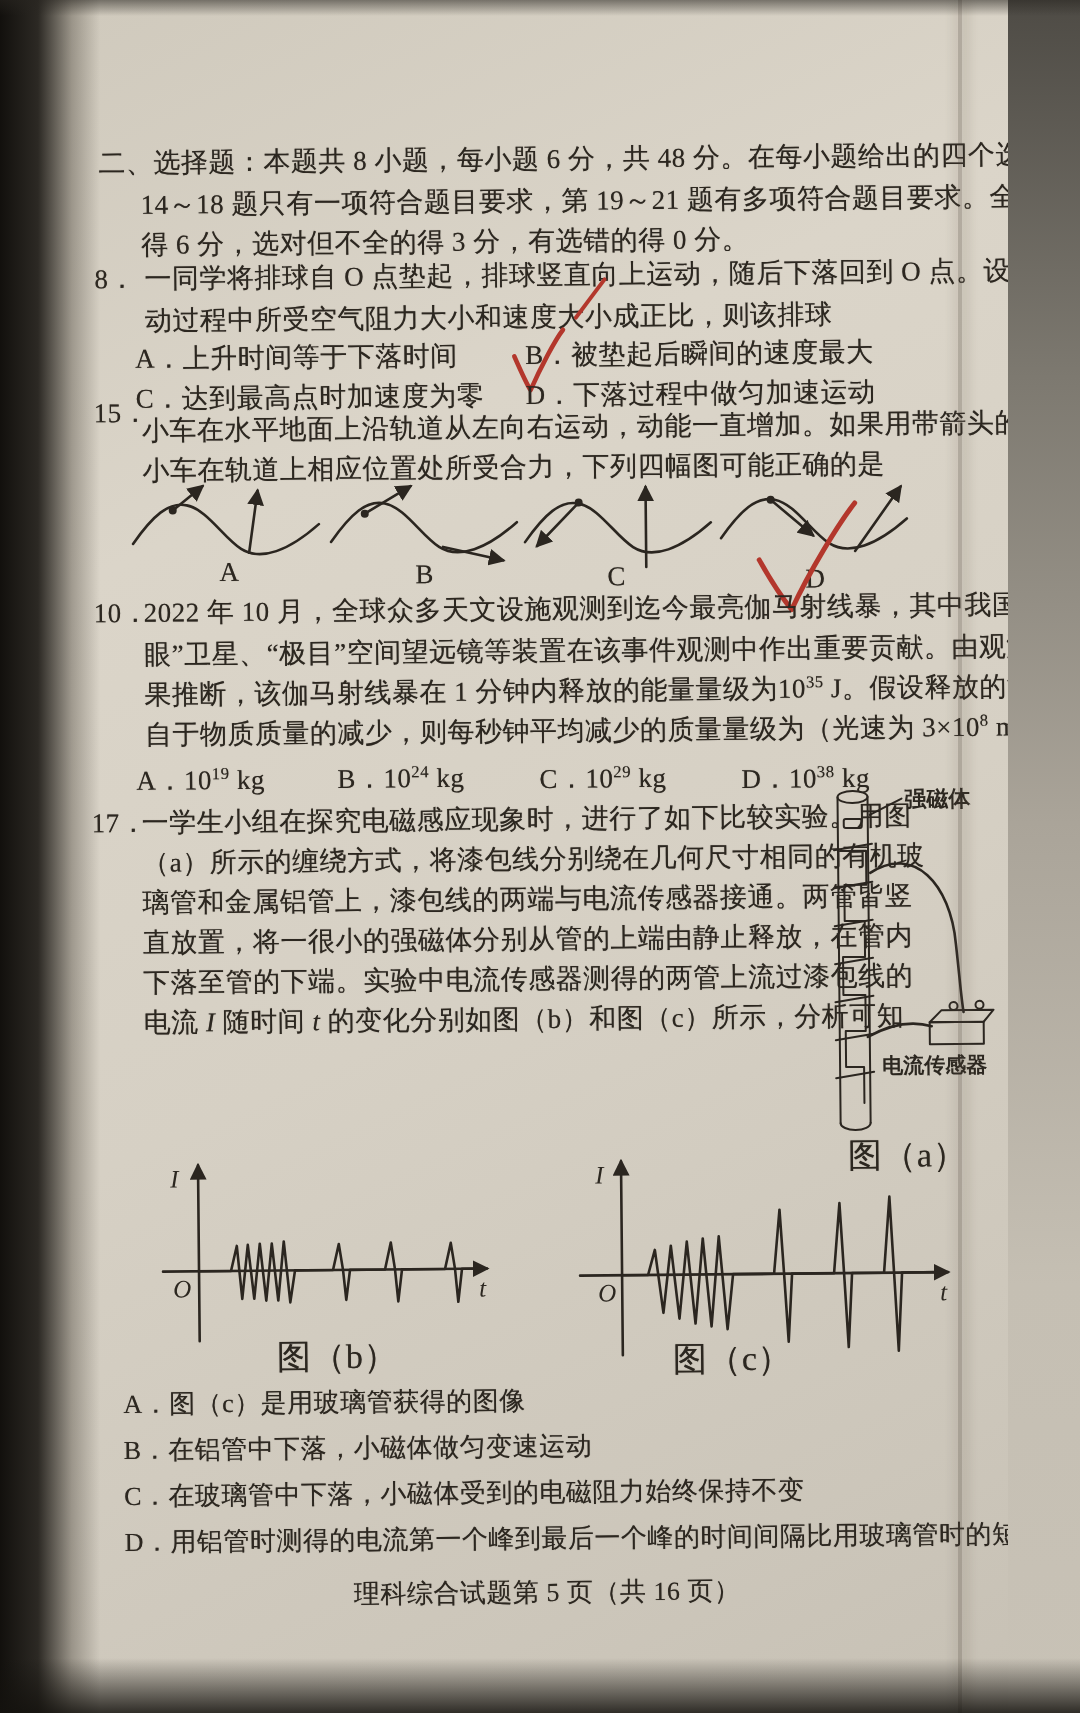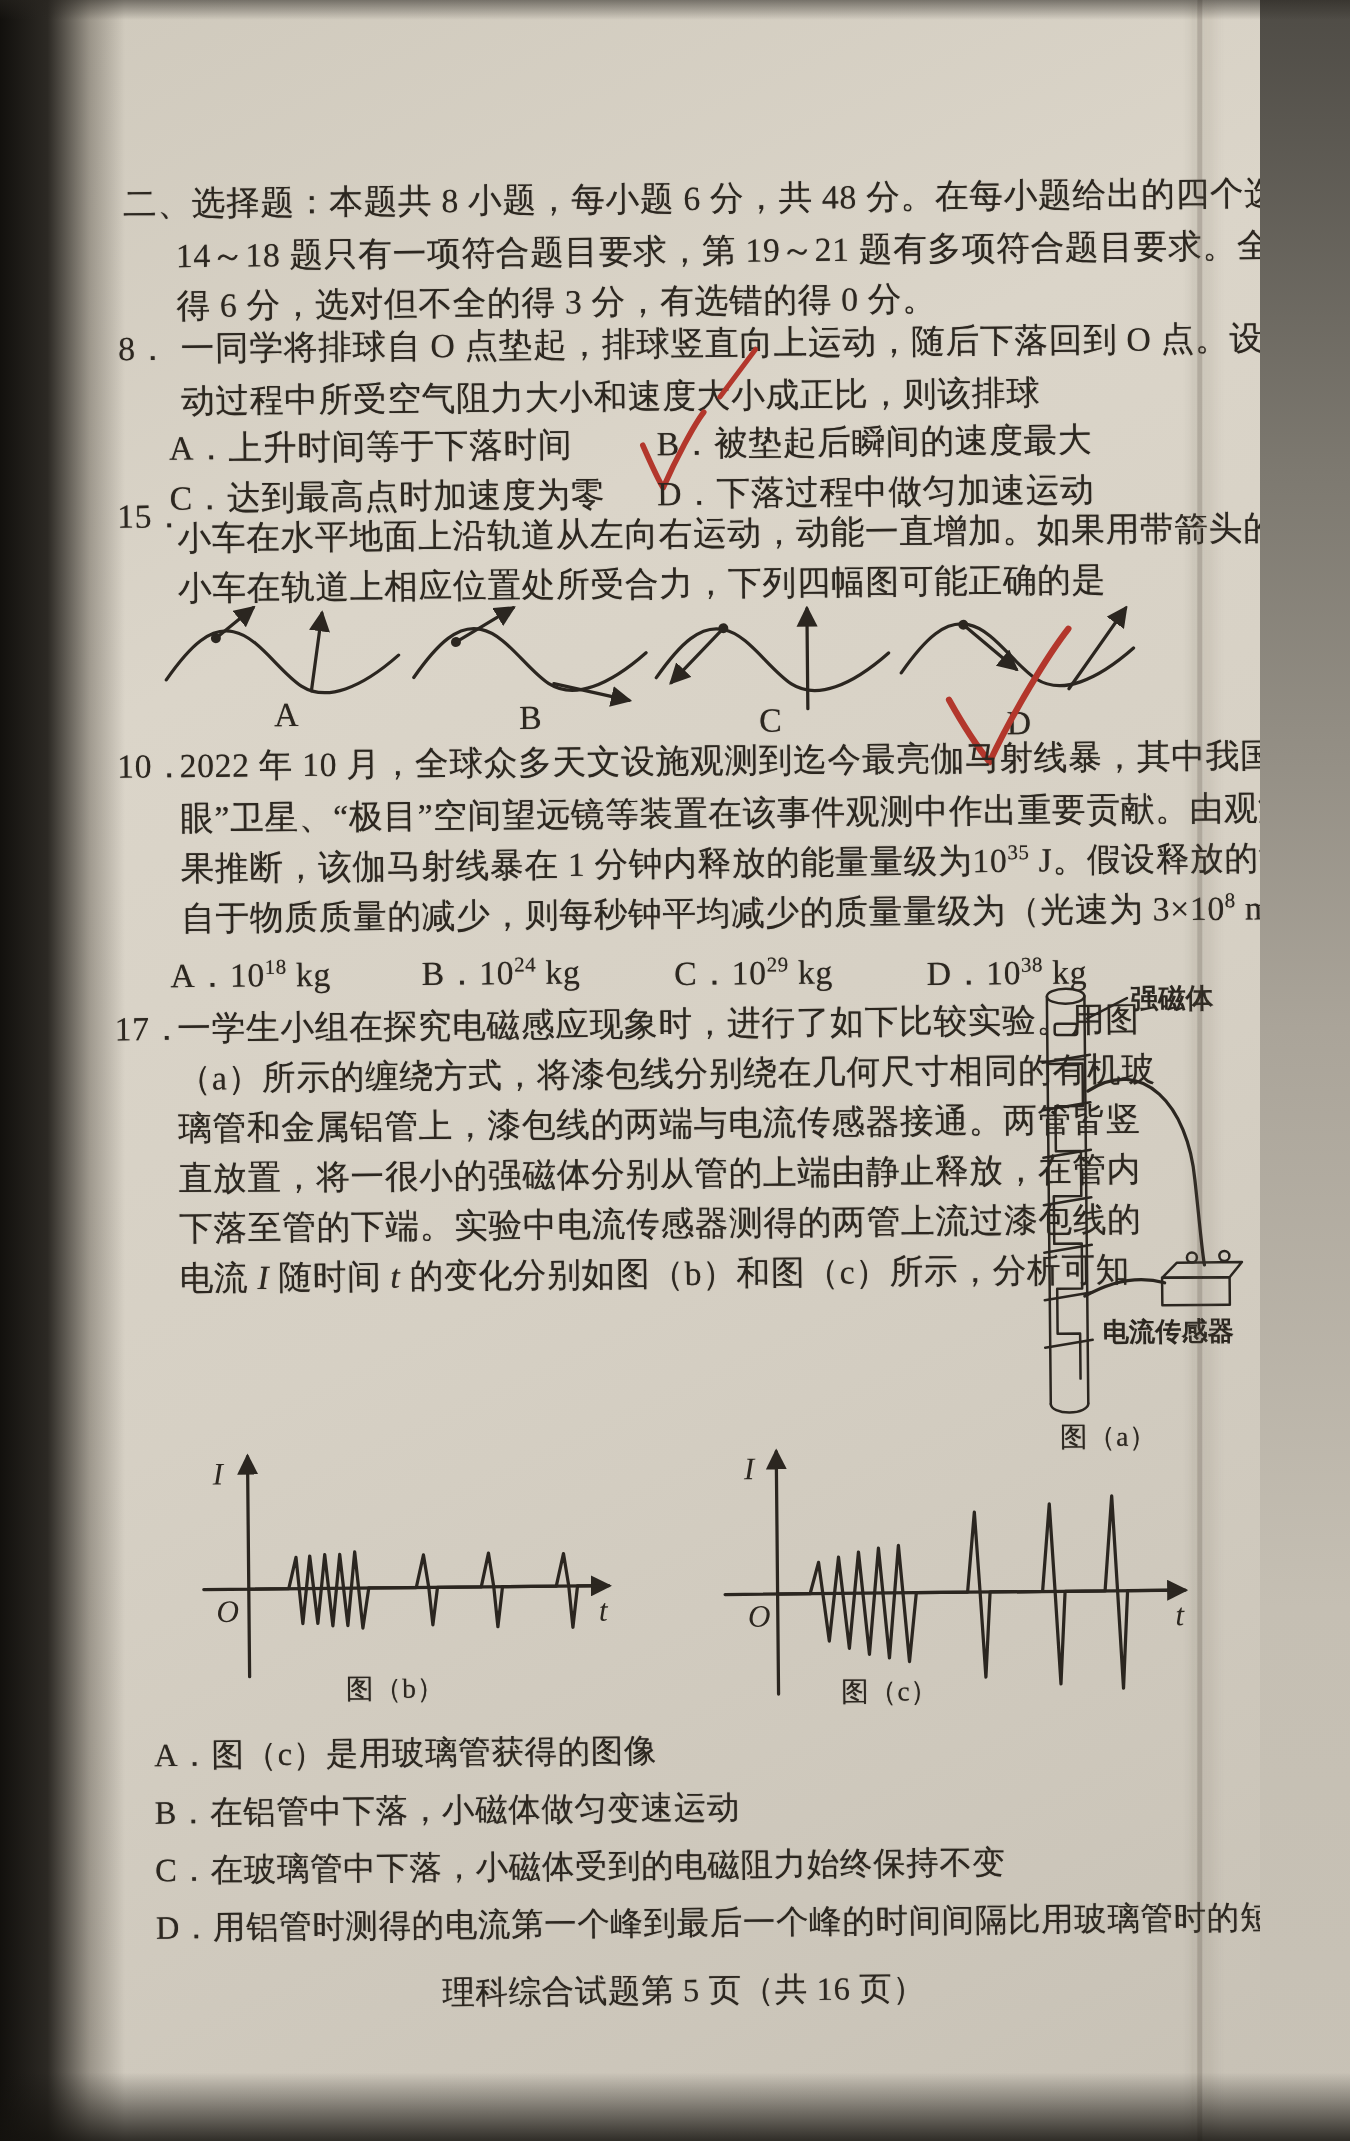--- a/index.html
+++ b/index.html
@@ -18,21 +18,21 @@
       background:linear-gradient(to bottom,#4e4b45 0%,#7d7970 22%,#aaa499 48%,#c5bfb3 75%,#c8c2b6 100%);}
   .crease{position:absolute;left:958px;top:0;width:4px;height:100%;
       background:rgba(75,66,54,.28);box-shadow:6px 0 10px rgba(120,110,95,.35), -4px 0 8px rgba(120,110,95,.25);}
   .sheet{position:absolute;left:0;top:0;width:1080px;height:1713px;
          transform:rotate(-0.55deg);transform-origin:540px 850px;color:#2c2720;}
   .ln{position:absolute;white-space:nowrap;font-size:27px;line-height:1;
       letter-spacing:.5px;text-shadow:0 0 .7px rgba(44,39,32,.6);}
   .sm{font-size:26px;}
   sup{font-size:.62em;vertical-align:super;line-height:0;}
   .it{font-style:italic;}
-  .caption{font-size:22px;}
+  .caption{font-size:34px;}
   svg{overflow:visible;}
   svg text{font-size:24px;fill:#2c2720;font-family:"Liberation Serif","DejaVu Serif",serif;}
   svg text.axis{font-style:italic;font-size:25px;}
   .stroke{stroke:#2b2620;stroke-width:2.6;fill:none;stroke-linecap:round;stroke-linejoin:round;}
   .thin{stroke-width:2;}
   .red{stroke:#b3372c;fill:none;stroke-linecap:round;stroke-linejoin:round;}
 </style>
 </head>
 <body>
 
@@ -103,21 +103,21 @@
     <div class="ln" style="left:808px;top:568px"><span>D</span></div>
     <svg style="position:absolute;left:752px;top:500px" width="112" height="122">
       <path class="red" stroke-width="5" d="M10,62 C22,84 34,102 42,112 C60,74 90,26 106,6"></path>
     </svg>
 
     <div class="ln" style="left:96px;top:596px"><span>10．</span></div>
     <div class="ln" style="left:146px;top:596px"><span>2022 年 10 月，全球众多天文设施观测到迄今最亮伽马射线暴，其中我国的“慧</span></div>
     <div class="ln" style="left:146px;top:638px"><span>眼”卫星、“极目”空间望远镜等装置在该事件观测中作出重要贡献。由观测结</span></div>
     <div class="ln" style="left:146px;top:678px"><span>果推断，该伽马射线暴在 1 分钟内释放的能量量级为10</span><sup>35</sup><span> J。假设释放的能量来</span></div>
     <div class="ln" style="left:146px;top:718px"><span>自于物质质量的减少，则每秒钟平均减少的质量量级为（光速为 3×10</span><sup>8</sup><span> m/s）</span></div>
-    <div class="ln" style="left:137px;top:764px"><span>A．</span><span>10</span><sup>18</sup><span> kg</span></div>
+    <div class="ln" style="left:137px;top:764px"><span>A．</span><span>10</span><sup>19</sup><span> kg</span></div>
     <div class="ln" style="left:338px;top:764px"><span>B．</span><span>10</span><sup>24</sup><span> kg</span></div>
     <div class="ln" style="left:540px;top:766px"><span>C．</span><span>10</span><sup>29</sup><span> kg</span></div>
     <div class="ln" style="left:742px;top:768px"><span>D．</span><span>10</span><sup>38</sup><span> kg</span></div>
 
     <div class="ln" style="left:92px;top:806px"><span>17．</span></div>
     <div class="ln" style="left:142px;top:806px"><span>一学生小组在探究电磁感应现象时，进行了如下比较实验。用图</span></div>
     <div class="ln" style="left:142px;top:846px"><span>（a）所示的缠绕方式，将漆包线分别绕在几何尺寸相同的有机玻</span></div>
     <div class="ln" style="left:142px;top:886px"><span>璃管和金属铝管上，漆包线的两端与电流传感器接通。两管皆竖</span></div>
     <div class="ln" style="left:142px;top:926px"><span>直放置，将一很小的强磁体分别从管的上端由静止释放，在管内</span></div>
     <div class="ln" style="left:142px;top:966px"><span>下落至管的下端。实验中电流传感器测得的两管上流过漆包线的</span></div>

